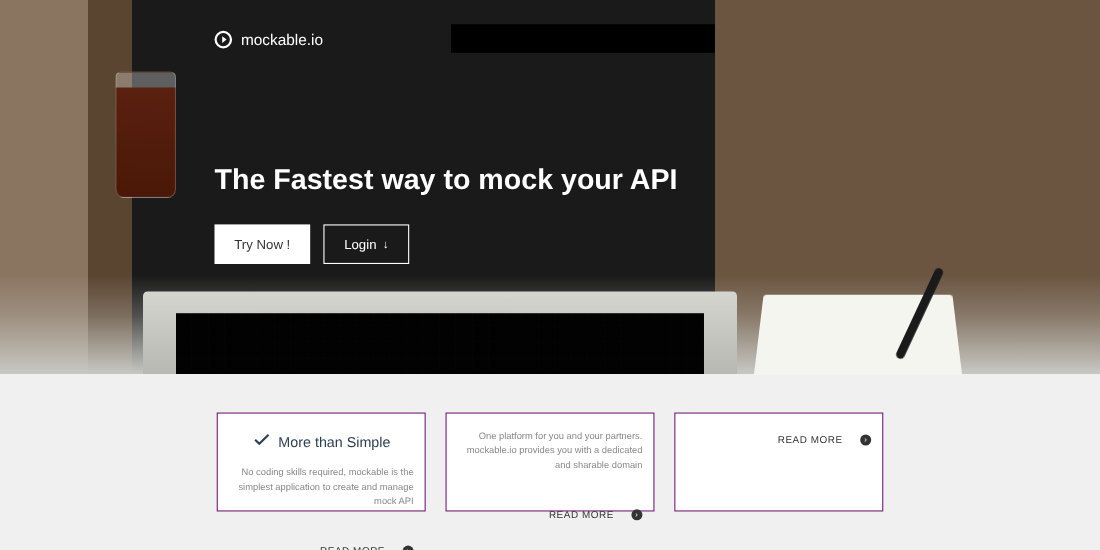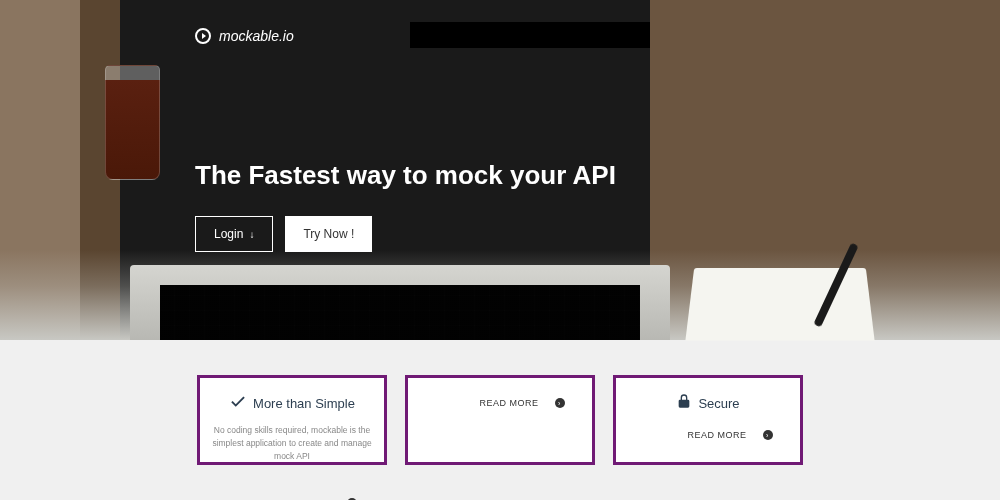--- a/index.html
+++ b/index.html
@@ -105,34 +105,34 @@
     .logo-icon::after {
       content: '';
       width: 0;
       height: 0;
       border-left: 4px solid white;
       border-top: 3px solid transparent;
       border-bottom: 3px solid transparent;
       margin-left: 1px;
     }
     
-    .brand { font-size: 14px; color: white; font-style: italic; }
+    .brand { font-size: 14px; color: white; }
     
     .black-bar {
       position: absolute;
       top: 22px;
       left: 410px;
       width: 240px;
       height: 26px;
       background: #000;
     }
     
     .hero-content {
       position: absolute;
-      top: 160px;
+      top: 148px;
       left: 195px;
       z-index: 10;
     }
     
     .hero-title {
       font-size: 26px;
       font-weight: bold;
       color: white;
       margin-bottom: 25px;
     }
@@ -171,22 +171,22 @@
       padding: 35px 0;
       display: flex;
       justify-content: center;
       gap: 18px;
     }
     
     .card {
       background: white;
       width: 190px;
       padding: 14px 10px;
-      text-align: center;
-      border: 3px solid #701a75;
+      text-align: right;
+      border: 1px solid #701a75;
     }
     
     .card-header {
       display: flex;
       align-items: center;
       justify-content: center;
       gap: 6px;
       margin-bottom: 10px;
     }
     
@@ -241,26 +241,26 @@
   <div class="header">
     <span class="logo-icon"></span>
     <span class="brand">mockable.io</span>
   </div>
 
   <div class="black-bar"></div>
 
   <div class="hero-content">
     <h1 class="hero-title">The Fastest way to mock your API</h1>
     <div class="btn-row">
+      <button class="btn btn-primary">
+        <span>Try Now !</span>
+      </button>
       <button class="btn btn-secondary">
         <span>Login</span>
         <span class="arrow-down">↓</span>
-      </button>
-      <button class="btn btn-primary">
-        <span>Try Now !</span>
       </button>
     </div>
   </div>
 </div>
 
 <div class="features">
 
   <div class="card">
     <div class="card-header">
       <span class="card-icon">
@@ -271,34 +271,27 @@
       <span class="card-title">More than Simple</span>
     </div>
     <p class="card-desc">No coding skills required, mockable is the simplest application to create and manage mock API</p>
     <a class="read-more">
       <span>READ MORE</span>
       <span class="chevron-circle">›</span>
     </a>
   </div>
 
   <div class="card">
+    <p class="card-desc">One platform for you and your partners. mockable.io provides you with a dedicated and sharable domain</p>
     <a class="read-more">
       <span>READ MORE</span>
       <span class="chevron-circle">›</span>
     </a>
   </div>
 
   <div class="card">
-    <div class="card-header">
-      <span class="card-icon">
-        <svg width="16" height="18" viewBox="0 0 24 24">
-            <path fill="#2c3e50" d="M18 10h-1V7a5 5 0 00-10 0v3H6a2 2 0 00-2 2v8a2 2 0 002 2h12a2 2 0 002-2v-8a2 2 0 00-2-2zM9 7a3 3 0 016 0v3H9z"></path>
-          </svg>
-      </span>
-      <span class="card-title">Secure</span>
-    </div>
     <a class="read-more">
       <span>READ MORE</span>
       <span class="chevron-circle">›</span>
     </a>
   </div>
 
 </div>
 
 </body></html>

